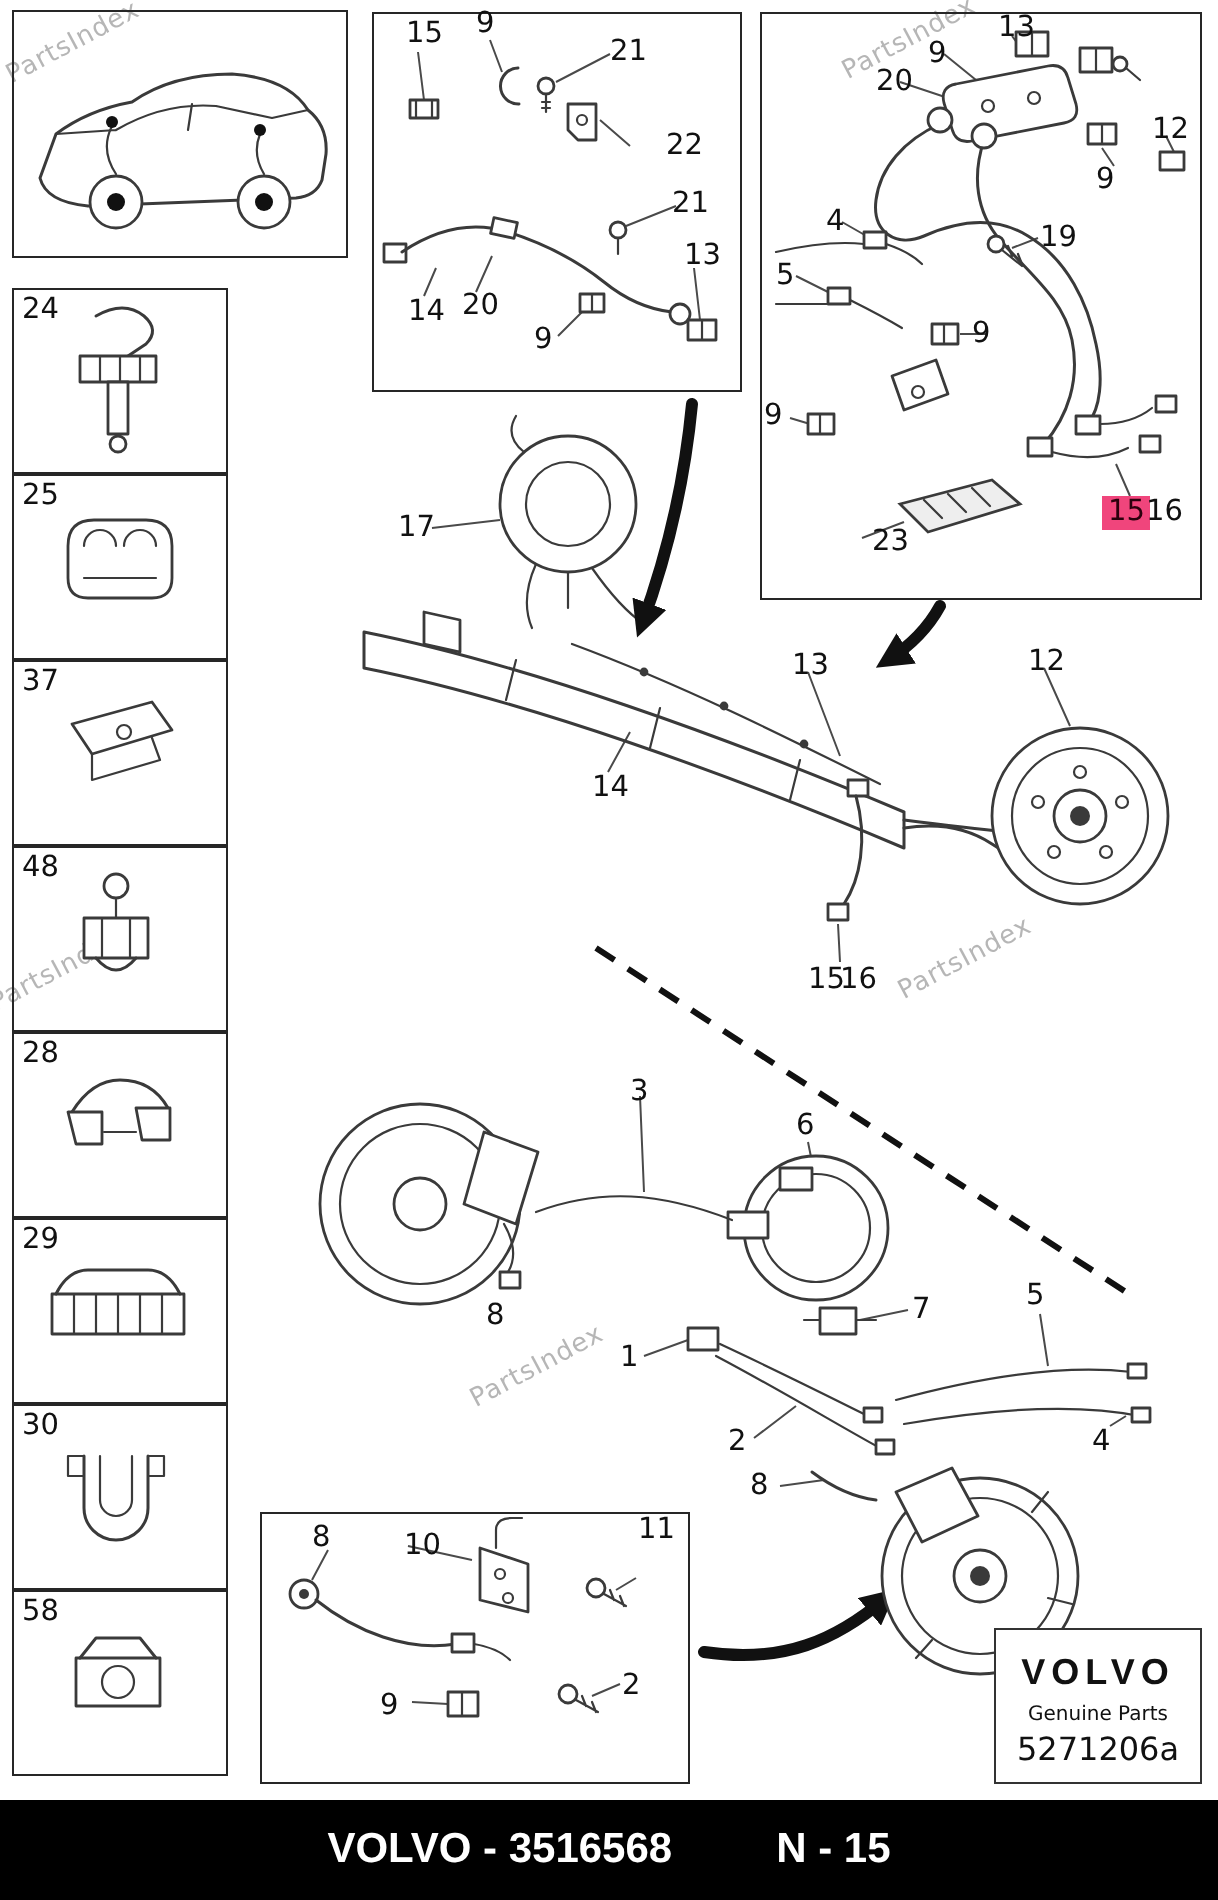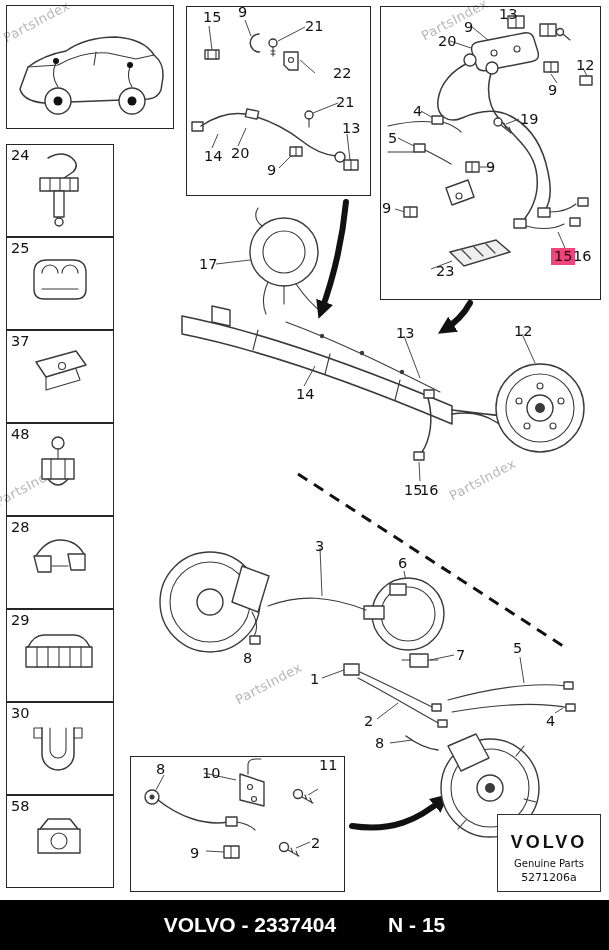--- a/index.html
+++ b/index.html
@@ -17,21 +17,21 @@
   .co.hl{background:var(--hl,#f0457c);padding:1px 3px;color:#2b000d;}
   .wm{position:absolute;z-index:1;font-size:13px;color:#9e9e9e;opacity:.75;transform:rotate(-28deg);letter-spacing:.5px;pointer-events:none;}
   #footer{position:absolute;left:0;top:900px;width:609px;height:50px;background:#000;z-index:6;
           display:flex;align-items:center;justify-content:center;gap:52px;
           color:#fff;font-family:"Liberation Sans",sans-serif;font-weight:bold;font-size:21px;}
   #logobox{position:absolute;left:497px;top:814px;width:104px;height:78px;border:1.4px solid #333;
            background:#fff;z-index:5;box-sizing:border-box;display:flex;flex-direction:column;
            justify-content:flex-end;align-items:center;padding-bottom:7px;color:#111;}
   #logobox .brand{font-family:"Liberation Sans",sans-serif;font-weight:bold;font-size:18px;letter-spacing:3px;}
   #logobox .sub{font-size:10px;margin-top:5px;}
-  #logobox .code{font-size:11px;margin-top:2px;}
+  #logobox .code{font-size:16px;margin-top:2px;}
 </style>
 </head>
 <body>
 
 <div id="page">
 
   <div class="wm" style="left:0px;top:14px">PartsIndex</div>
   <div class="wm" style="left:418px;top:12px">PartsIndex</div>
   <div class="wm" style="left:-8px;top:478px">PartsIndex</div>
   <div class="wm" style="left:446px;top:472px">PartsIndex</div>
@@ -315,17 +315,17 @@
   <span class="co" style="left:190px;top:846px">9</span>
   <span class="co" style="left:311px;top:836px">2</span>
 
   <div id="logobox">
     <div class="brand">VOLVO</div>
     <div class="sub">Genuine Parts</div>
     <div class="code">5271206a</div>
   </div>
 
   <div id="footer">
-    <span>VOLVO - 2337404</span>
+    <span>VOLVO - 3516568</span>
     <span>N - 15</span>
   </div>
 
 </div>
 
 </body></html>

